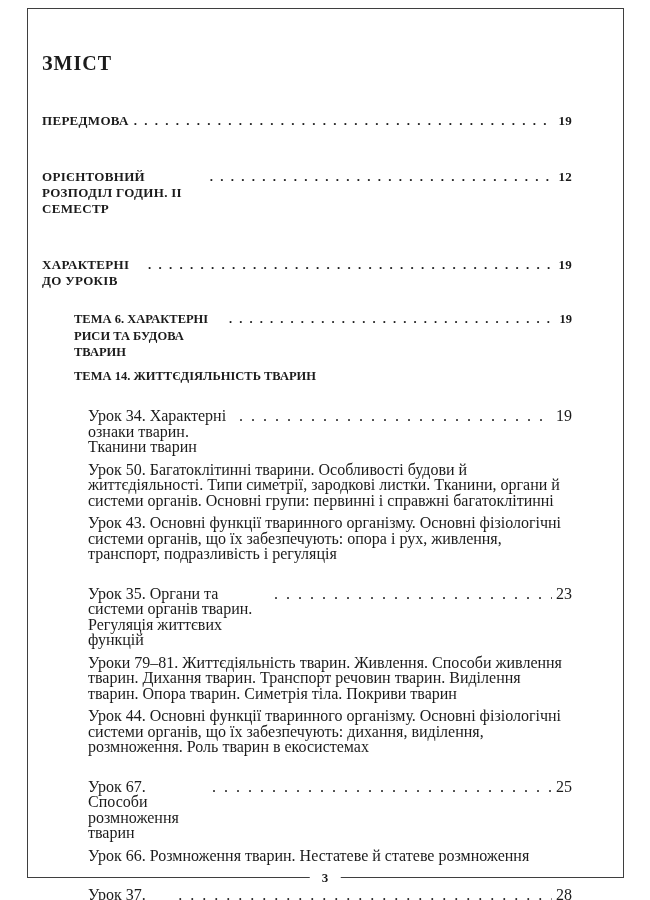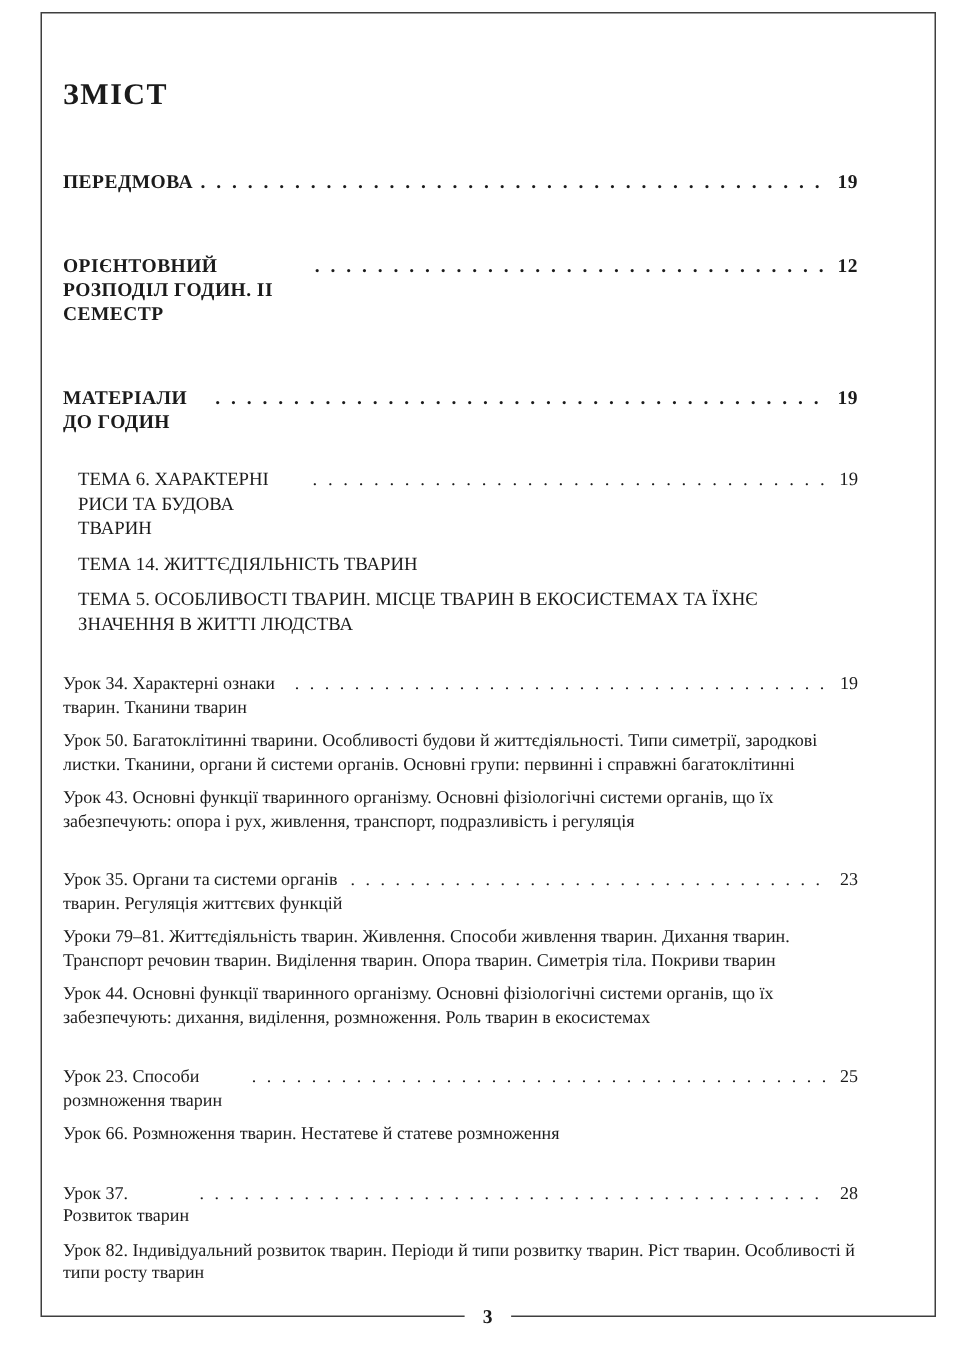--- a/index.html
+++ b/index.html
@@ -29,28 +29,29 @@
     letter-spacing:1px;
   }
   .entry { line-height:16px; }
   .entry.has-page { display:flex; align-items:baseline; }
   .e-h1 {
     font-weight:bold;
     font-size:13px;
     letter-spacing:0.3px;
   }
   .e-h2 {
-    font-weight:normal;
+    font-weight:bold;
     font-size:12.5px;
     line-height:16.5px;
-    margin-left:10px;
+    margin-left:32px;
   }
   .e-h3 {
-    font-size:12px;
+    font-size:16px;
     line-height:15.5px;
+    margin-left:46px;
   }
   .g-after-title { margin-top:38px; }
   .g-h1      { margin-top:40px; }
   .g-section { margin-top:22px; }
   .g-group   { margin-top:24px; }
   .g-item    { margin-top:7px; }
   .leader {
     flex:1 1 auto;
     overflow:hidden;
     white-space:nowrap;
@@ -89,47 +90,46 @@
           <span class="t">ПЕРЕДМОВА</span>
           <span class="leader"></span>
           <span class="pg">19</span>
         </div>
         <div class="entry e-h1 g-h1 has-page">
           <span class="t">ОРІЄНТОВНИЙ РОЗПОДІЛ ГОДИН. II СЕМЕСТР</span>
           <span class="leader"></span>
           <span class="pg">12</span>
         </div>
         <div class="entry e-h1 g-h1 has-page">
-          <span class="t">МАТЕРІАЛИ ДО ГОДИН</span>
+          <span class="t">ХАРАКТЕРНІ ДО УРОКІВ</span>
           <span class="leader"></span>
           <span class="pg">19</span>
         </div>
         <div class="entry e-h2 g-section has-page">
           <span class="t">ТЕМА 6. ХАРАКТЕРНІ РИСИ ТА БУДОВА ТВАРИН</span>
           <span class="leader"></span>
           <span class="pg">19</span>
         </div>
         <div class="entry e-h2 g-item"><span class="t">ТЕМА 14. ЖИТТЄДІЯЛЬНІСТЬ ТВАРИН</span></div>
-        <div class="entry e-h2 g-item"><span class="t">ТЕМА 5. ОСОБЛИВОСТІ ТВАРИН. МІСЦЕ ТВАРИН В ЕКОСИСТЕМАХ ТА ЇХНЄ ЗНАЧЕННЯ В ЖИТТІ ЛЮДСТВА</span></div>
         <div class="entry e-h3 g-group has-page">
           <span class="t">Урок 34. Характерні ознаки тварин. Тканини тварин</span>
           <span class="leader"></span>
           <span class="pg">19</span>
         </div>
         <div class="entry e-h3 g-item"><span class="t">Урок 50. Багатоклітинні тварини. Особливості будови й життєдіяльності. Типи симетрії, зародкові листки. Тканини, органи й системи органів. Основні групи: первинні і справжні багатоклітинні</span></div>
         <div class="entry e-h3 g-item"><span class="t">Урок 43. Основні функції тваринного організму. Основні фізіологічні системи органів, що їх забезпечують: опора і рух, живлення, транспорт, подразливість і регуляція</span></div>
         <div class="entry e-h3 g-group has-page">
           <span class="t">Урок 35. Органи та системи органів тварин. Регуляція життєвих функцій</span>
           <span class="leader"></span>
           <span class="pg">23</span>
         </div>
         <div class="entry e-h3 g-item"><span class="t">Уроки 79–81. Життєдіяльність тварин. Живлення. Способи живлення тварин. Дихання тварин. Транспорт речовин тварин. Виділення тварин. Опора тварин. Симетрія тіла. Покриви тварин</span></div>
         <div class="entry e-h3 g-item"><span class="t">Урок 44. Основні функції тваринного організму. Основні фізіологічні системи органів, що їх забезпечують: дихання, виділення, розмноження. Роль тварин в екосистемах</span></div>
         <div class="entry e-h3 g-group has-page">
-          <span class="t">Урок 23. Способи розмноження тварин</span>
+          <span class="t">Урок 67. Способи розмноження тварин</span>
           <span class="leader"></span>
           <span class="pg">25</span>
         </div>
         <div class="entry e-h3 g-item"><span class="t">Урок 66. Розмноження тварин. Нестатеве й статеве розмноження</span></div>
         <div class="entry e-h3 g-group has-page">
           <span class="t">Урок 37. Розвиток тварин</span>
           <span class="leader"></span>
           <span class="pg">28</span>
         </div>
         <div class="entry e-h3 g-item"><span class="t">Урок 82. Індивідуальний розвиток тварин. Періоди й типи розвитку тварин. Ріст тварин. Особливості й типи росту тварин</span></div>

